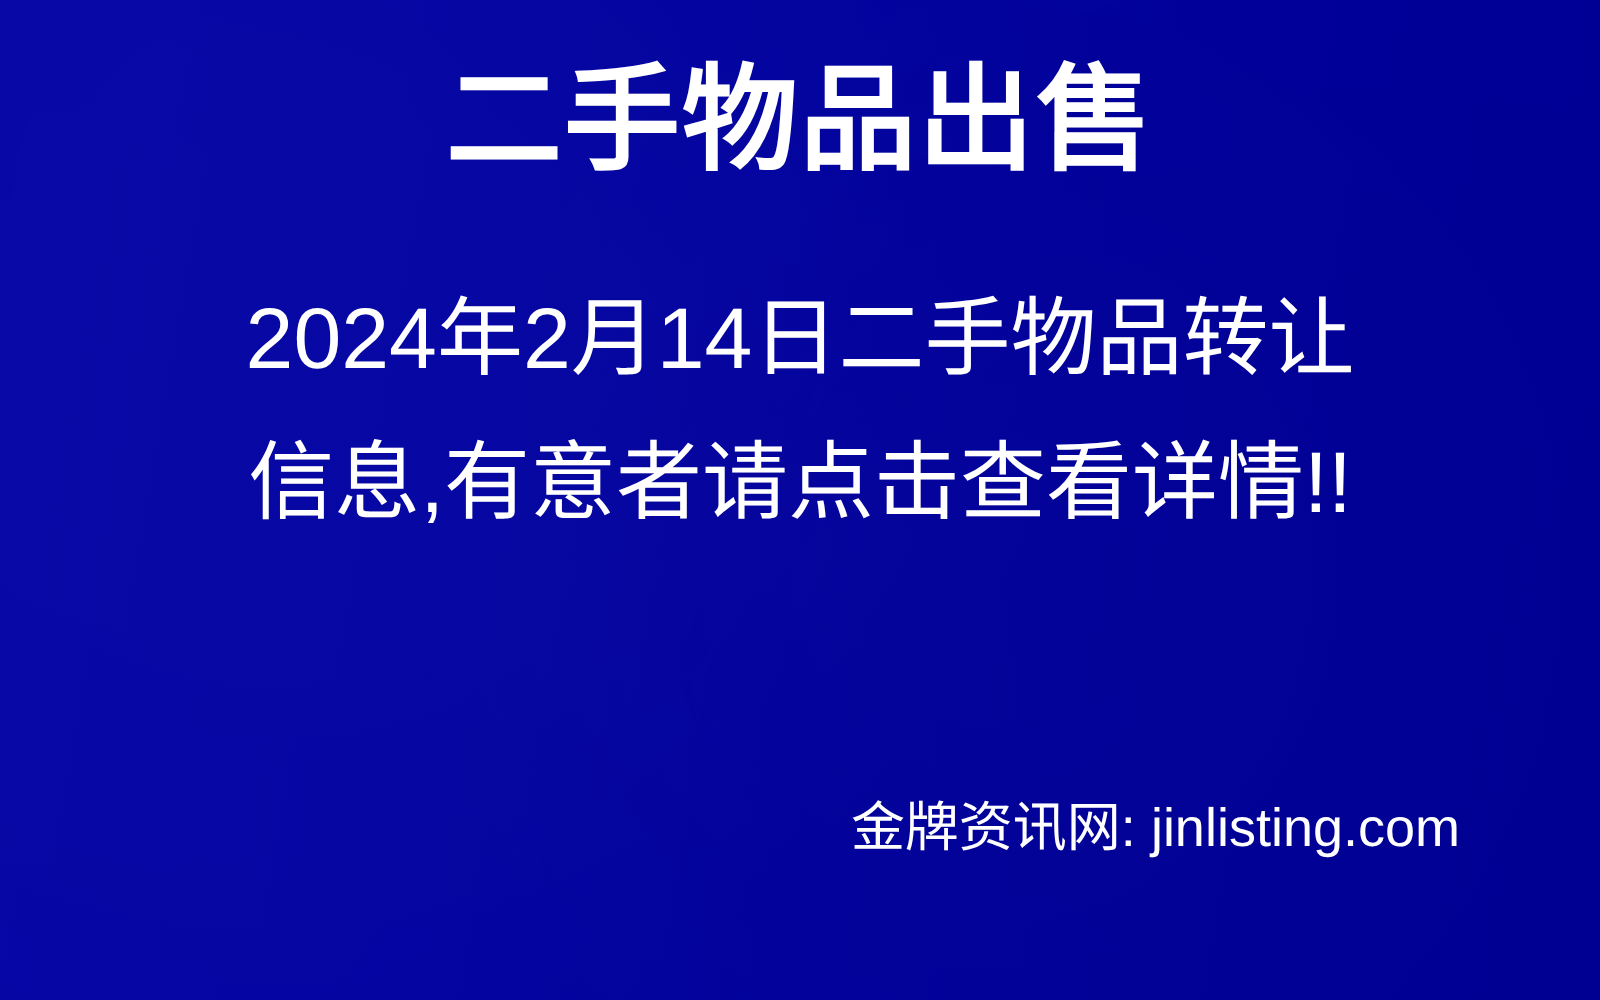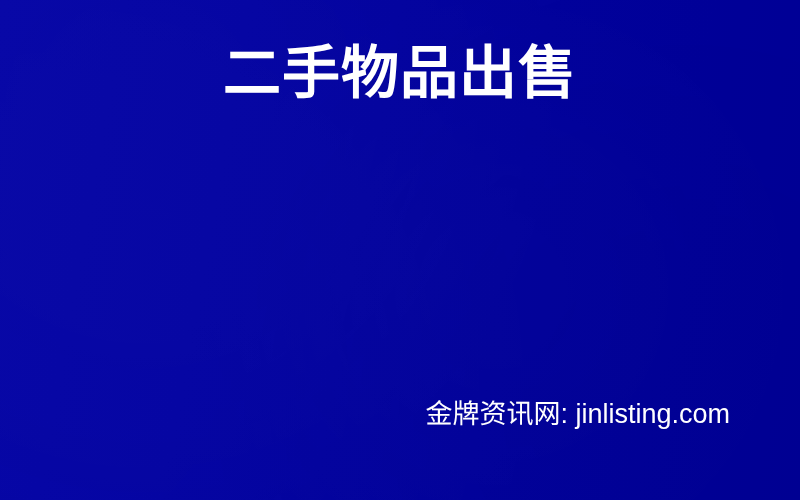--- a/index.html
+++ b/index.html
@@ -49,21 +49,20 @@
     top: 26px;
     left: 0;
     width: 800px;
     text-align: center;
     color: #ffffff;
     font-size: 58px;
     line-height: 70px;
     font-weight: bold;
     letter-spacing: 1px;
     white-space: nowrap;
-    margin-top: 12px;
   }
 
   .body-block {
     position: absolute;
     top: 134px;
     left: 0;
     width: 800px;
     text-align: center;
   }
 
@@ -91,16 +90,20 @@
 </style>
 </head>
 <body>
 
 <div class="poster">
 
   <div class="noise-overlay"></div>
 
   <div class="headline">二手物品出售</div>
 
+  <div class="body-block">
+    <span class="body-line">2024年2月14日二手物品转让</span>
+    <span class="body-line">信息,有意者请点击查看详情!!</span>
+  </div>
 
   <div class="footer">金牌资讯网: jinlisting.com</div>
 
 </div>
 
 </body></html>

